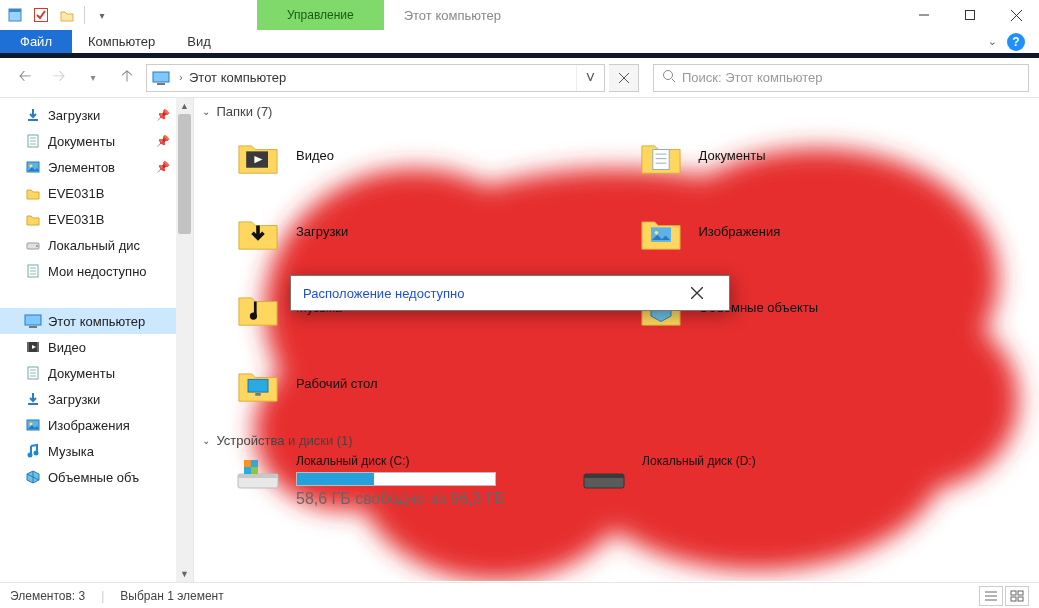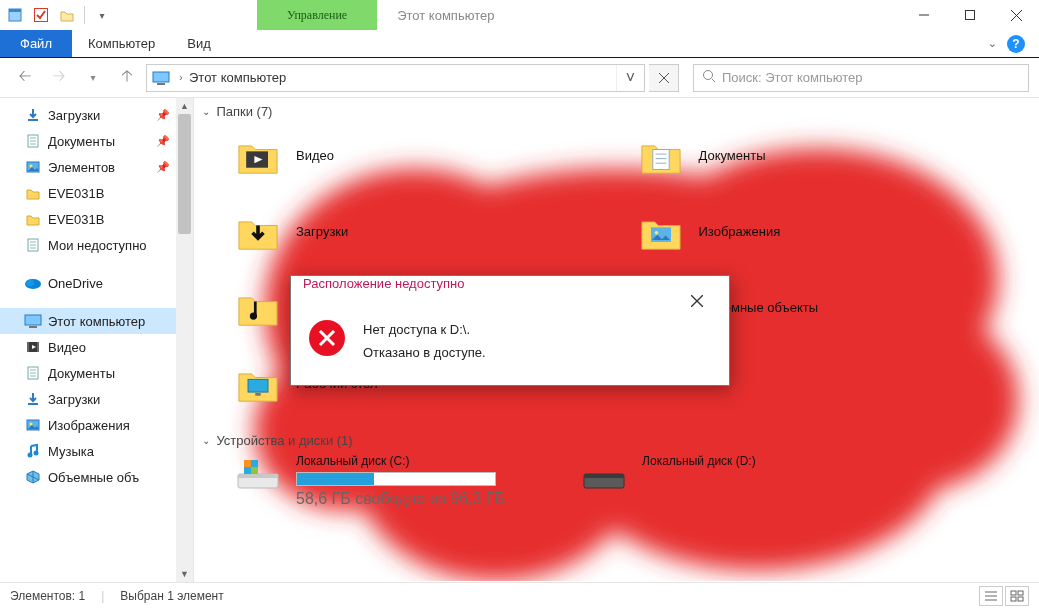--- a/index.html
+++ b/index.html
@@ -3,43 +3,43 @@
 <meta charset="utf-8">
 <style>
   * { box-sizing: border-box; margin: 0; padding: 0; font-family: "Segoe UI", Tahoma, sans-serif; }
   body { width: 1039px; height: 608px; overflow: hidden; background: #fff; position: relative; }
 
   
   .titlebar { height: 30px; display: flex; align-items: stretch; border-bottom: 0; }
   .qat { display: flex; align-items: center; padding: 0 4px; gap: 4px; }
   .qat-item { width: 22px; height: 22px; display: flex; align-items: center; justify-content: center; }
   .qat-sep { width: 1px; height: 18px; background: #d0d0d0; margin: 0 2px; }
-  .contextual { background: #7fd96b; color: #1a5c10; display: flex; align-items: center; justify-content: center; padding: 8px 30px; font-size: 12px; margin-left: 140px; font-family: Liberation Serif, serif; }
+  .contextual { background: #7fd96b; color: #1a5c10; display: flex; align-items: center; justify-content: center; padding: 8px 30px; font-size: 12px; margin-left: 140px; }
   .win-title { flex: 1; display: flex; align-items: center; padding-left: 20px; color: #888; font-size: 13px; }
   .win-controls { display: flex; }
   .win-btn { width: 46px; display: flex; align-items: center; justify-content: center; color: #444; }
 
   
-  .ribbon { height: 28px; display: flex; align-items: stretch; border-bottom: 1px solid #0f172a; }
+  .ribbon { height: 28px; display: flex; align-items: stretch; border-bottom: 5px solid #0f172a; }
   .ribbon-tab { padding: 0 16px; display: flex; align-items: center; font-size: 13px; color: #333; cursor: default; }
   .ribbon-tab.file { background: #1e6fd6; color: #fff; padding: 0 20px; }
   .ribbon-tab.context { color: #2b7a1f; }
   .ribbon-right { margin-left: auto; display: flex; align-items: center; gap: 10px; padding-right: 14px; }
   .help-circle { width: 18px; height: 18px; border-radius: 50%; background: #1e90ff; color: #fff; font-size: 12px; font-weight: bold; display: flex; align-items: center; justify-content: center; }
 
   
   .addr-row { height: 40px; display: flex; align-items: center; padding: 6px 10px; gap: 4px; border-bottom: 1px solid #e5e5e5; }
   .nav-btn { width: 30px; height: 28px; display: flex; align-items: center; justify-content: center; color: #888; }
   .addr-box { flex: 1; height: 28px; border: 1px solid #ccc; display: flex; align-items: center; }
   .addr-pc-icon { width: 28px; display: flex; align-items: center; justify-content: center; }
   .addr-sep { width: 12px; text-align: center; color: #666; font-size: 10px; }
   .addr-text { flex: 1; font-size: 13px; color: #333; padding-left: 2px; }
   .addr-drop { width: 28px; text-align: center; color: #555; border-left: 1px solid #eee; height: 100%; display:flex; align-items:center; justify-content:center; }
   .addr-refresh { width: 30px; height: 28px; border: 1px solid #ccc; border-left: 0; background: #f5f5f5; display:flex; align-items:center; justify-content:center; color:#444;}
-  .search-box { width: 336px; height: 28px; border: 1px solid #ccc; margin-left: 10px; display: flex; align-items: center; padding: 0 8px; color: #888; }
+  .search-box { width: 376px; height: 28px; border: 1px solid #ccc; margin-left: 10px; display: flex; align-items: center; padding: 0 8px; color: #888; }
   .search-box input { border: 0; outline: 0; flex: 1; font-size: 13px; color: #333; }
   .search-box input::placeholder { color: #999; }
 
   
   .body { display: flex; height: calc(608px - 30px - 28px - 40px - 26px); position: relative; }
   .sidebar { width: 194px; border-right: 1px solid #e5e5e5; overflow: hidden; position: relative; }
   .sidebar-scroll { position: absolute; right: 0; top: 0; bottom: 0; width: 17px; background: #f0f0f0; }
   .sb-thumb { position: absolute; left: 2px; right: 2px; top: 16px; height: 120px; background: #c2c2c2; border-radius: 2px; }
   .sb-arrow { position: absolute; left: 0; right: 0; height: 16px; display:flex; align-items:center; justify-content:center; color:#666; font-size:9px;}
   .sb-arrow.up{top:0;} .sb-arrow.dn{bottom:0;}
@@ -68,21 +68,21 @@
   .drive-fill { position: absolute; left: 0; top: 0; bottom: 0; background: #26a0da; }
   .drive-sub { color: #666; font-size: 16px; }
 
   
   .status { position: absolute; bottom: 0; left: 0; right: 0; height: 26px; border-top: 1px solid #e5e5e5; display: flex; align-items: center; font-size: 12px; color: #444; padding: 0 10px; gap: 16px; background:#fff; z-index:3;}
   .status .views { margin-left: auto; display: flex; gap: 2px; }
   .view-btn { width: 24px; height: 20px; border: 1px solid #ccc; display:flex; align-items:center; justify-content:center;}
 
   
   .dialog { position: absolute; left: 290px; top: 275px; width: 440px; background: #fff; border: 1px solid #777; box-shadow: 2px 4px 18px rgba(0,0,0,0.35); z-index: 5; }
-  .dlg-title { height: 34px; display: flex; align-items: flex-start; padding: 0 12px; font-size: 13px; color: #be185d; flex-direction: column; }
+  .dlg-title { height: 34px; display: flex; align-items: center; padding: 0 12px; font-size: 13px; color: #1d4ed8; }
   .dlg-close { margin-left: auto; width: 40px; height: 28px; display: flex; align-items: center; justify-content: center; }
   .dlg-body { display: flex; padding: 8px 18px 20px 18px; gap: 18px; }
   .dlg-icon { width: 36px; height: 36px; border-radius: 50%; background: #e81123; display: flex; align-items:center; justify-content:center; flex: 0 0 36px; margin-top: 2px;}
   .dlg-text { font-size: 13px; color: #222; line-height: 1.8; }
   .dlg-btns { display: flex; justify-content: flex-end; padding: 10px 14px 14px; }
   .dlg-ok { min-width: 86px; height: 26px; border: 2px solid #0078d7; background: #e1e1e1; font-size: 13px; }
 
   .folder-svg { width:46px; height:40px; }
 </style>
 </head>
@@ -224,38 +224,38 @@
           <span class="ticon">
             <svg width="16" height="16">
               <path d="M2 5 h4 l2 2 h6 v7 h-12 z" fill="#ffd75e" stroke="#d6a93a"></path>
             </svg>
           </span>
           <span>EVE031B</span>
         </div>
         <div class="tree-item">
           <span class="ticon">
             <svg width="16" height="16">
+              <rect x="2" y="6" width="12" height="6" rx="1" fill="#e0e0e0" stroke="#999"></rect>
+              <circle cx="12" cy="9" r="1" fill="#6a6"></circle>
+            </svg>
+          </span>
+          <span>Локальный дис</span>
+        </div>
+        <div class="tree-item">
+          <span class="ticon">
+            <svg width="16" height="16">
               <rect x="3" y="2" width="10" height="12" fill="#fff" stroke="#7aa"></rect>
               <line x1="5" y1="5" x2="11" y2="5" stroke="#8bb"></line>
               <line x1="5" y1="8" x2="11" y2="8" stroke="#8bb"></line>
               <line x1="5" y1="11" x2="11" y2="11" stroke="#8bb"></line>
             </svg>
           </span>
           <span>Мои недоступно</span>
         </div>
         <div class="tree-spacer"></div>
-        <div class="tree-item">
-          <span class="ticon">
-            <svg width="18" height="14">
-              <ellipse cx="9" cy="8" rx="8" ry="5" fill="#0a84d6"></ellipse>
-              <ellipse cx="6" cy="7" rx="4" ry="3.5" fill="#1399eb"></ellipse>
-            </svg>
-          </span>
-          <span>OneDrive</span>
-        </div>
         <div class="tree-spacer"></div>
         <div class="tree-item selected">
           <span class="ticon">
             <svg width="18" height="14">
               <rect x="1" y="1" width="16" height="10" fill="#7fc7ff" stroke="#2a7abf"></rect>
               <rect x="5" y="12" width="8" height="2" fill="#777"></rect>
             </svg>
           </span>
           <span>Этот компьютер</span>
         </div>
@@ -460,21 +460,21 @@
           <div class="drive-info">
             <div class="drive-name">Локальный диск (D:)</div>
           </div>
         </div>
       </div>
     </div>
   </div>
 </div>
 
 <div class="status">
-  <span>Элементов: 1</span>
+  <span>Элементов: 3</span>
   <span style="color:#ccc;">|</span>
   <span>Выбран 1 элемент</span>
   <div class="views">
     <div class="view-btn">
       <svg width="14" height="12">
           <line x1="1" y1="2" x2="13" y2="2" stroke="#666"></line>
           <line x1="1" y1="6" x2="13" y2="6" stroke="#666"></line>
           <line x1="1" y1="10" x2="13" y2="10" stroke="#666"></line>
         </svg>
     </div>
@@ -492,25 +492,13 @@
 <div class="dialog">
   <div class="dlg-title">
     <span>Расположение недоступно</span>
     <div class="dlg-close">
       <svg width="12" height="12">
           <line x1="0" y1="0" x2="12" y2="12" stroke="#333" stroke-width="1.3"></line>
           <line x1="12" y1="0" x2="0" y2="12" stroke="#333" stroke-width="1.3"></line>
         </svg>
     </div>
   </div>
-  <div class="dlg-body">
-    <div class="dlg-icon">
-      <svg width="20" height="20">
-          <line x1="3" y1="3" x2="17" y2="17" stroke="#fff" stroke-width="3"></line>
-          <line x1="17" y1="3" x2="3" y2="17" stroke="#fff" stroke-width="3"></line>
-        </svg>
-    </div>
-    <div class="dlg-text">
-      <div>Нет доступа к D:\.</div>
-      <div>Отказано в доступе.</div>
-    </div>
-  </div>
 </div>
 
 </body></html>

